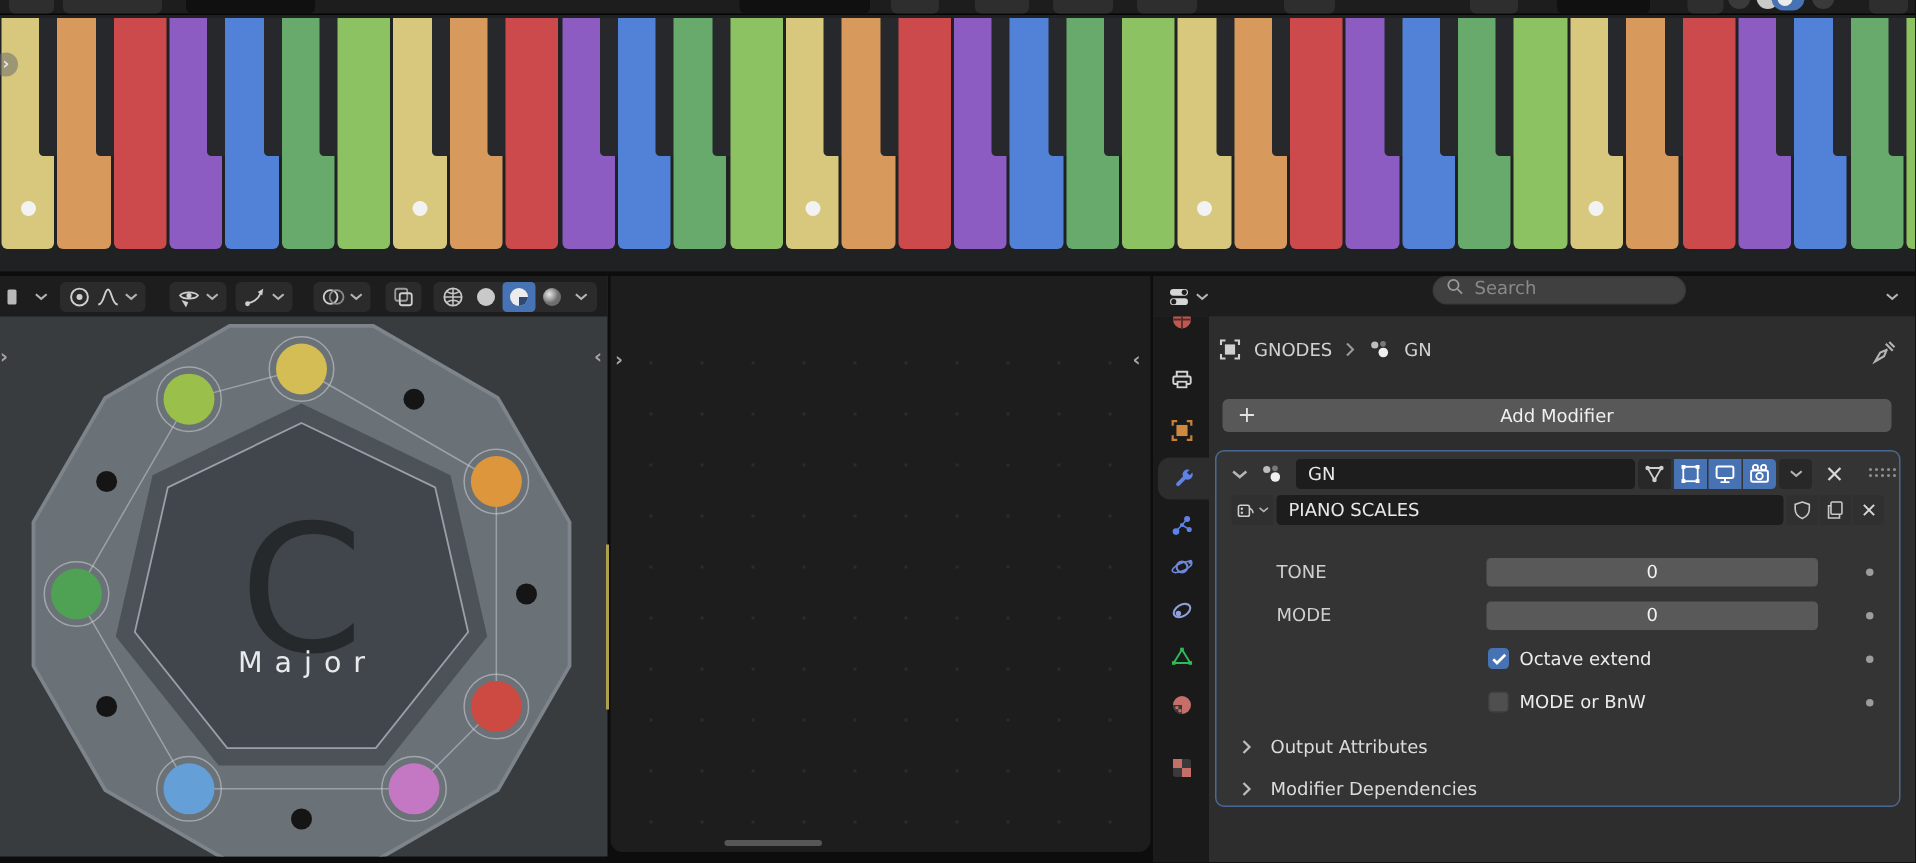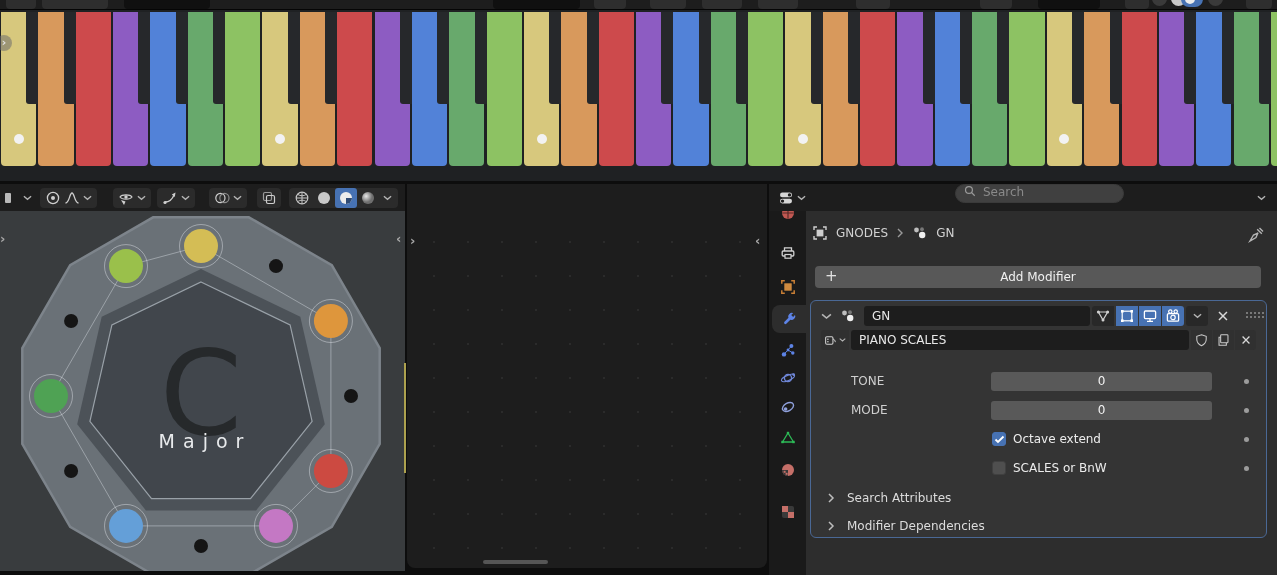--- a/index.html
+++ b/index.html
@@ -576,29 +576,29 @@
                 <path d="M1.5 4.5 L4 7 L9.5 1.5" fill="none" stroke="#fff" stroke-width="1.8"></path>
               </svg>
           </span>
           <span class="cblabel">Octave extend</span>
           <span class="dot-dec"></span>
         </div>
         <div class="mrow" style="top:156px">
           <span class="cb">
             
           </span>
-          <span class="cblabel">SCALES or BnW</span>
+          <span class="cblabel">MODE or BnW</span>
           <span class="dot-dec"></span>
         </div>
 
         <div class="mrow" style="top:186px">
           <svg class="subchev" viewBox="0 0 8 10">
               <path d="M2 1 L6 5 L2 9"></path>
             </svg>
-          <span class="sublabel">Search Attributes</span>
+          <span class="sublabel">Output Attributes</span>
         </div>
         <div class="mrow" style="top:214px">
           <svg class="subchev" viewBox="0 0 8 10">
               <path d="M2 1 L6 5 L2 9"></path>
             </svg>
           <span class="sublabel">Modifier Dependencies</span>
         </div>
       </div>
     </div>
   </div>

